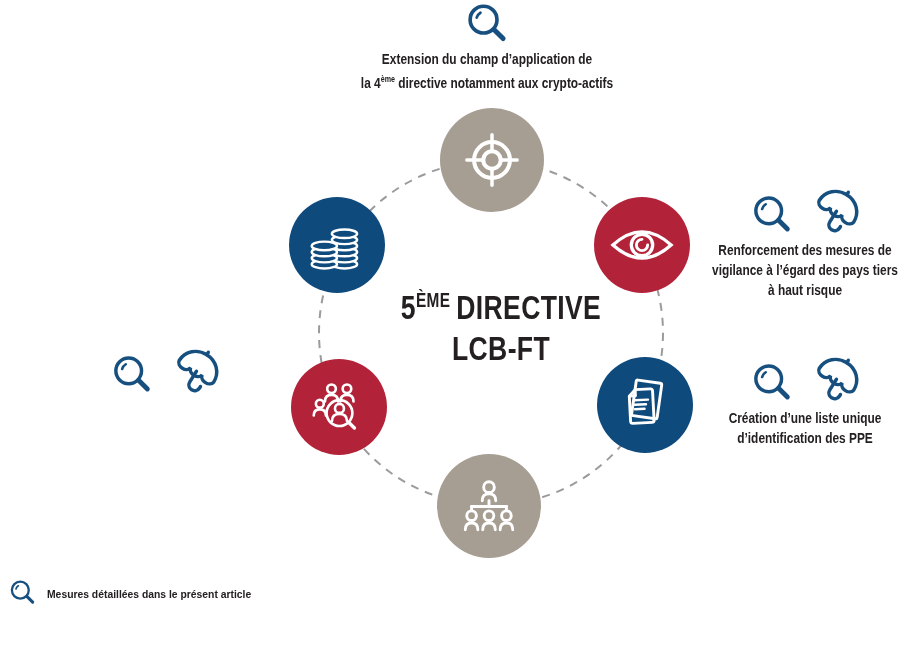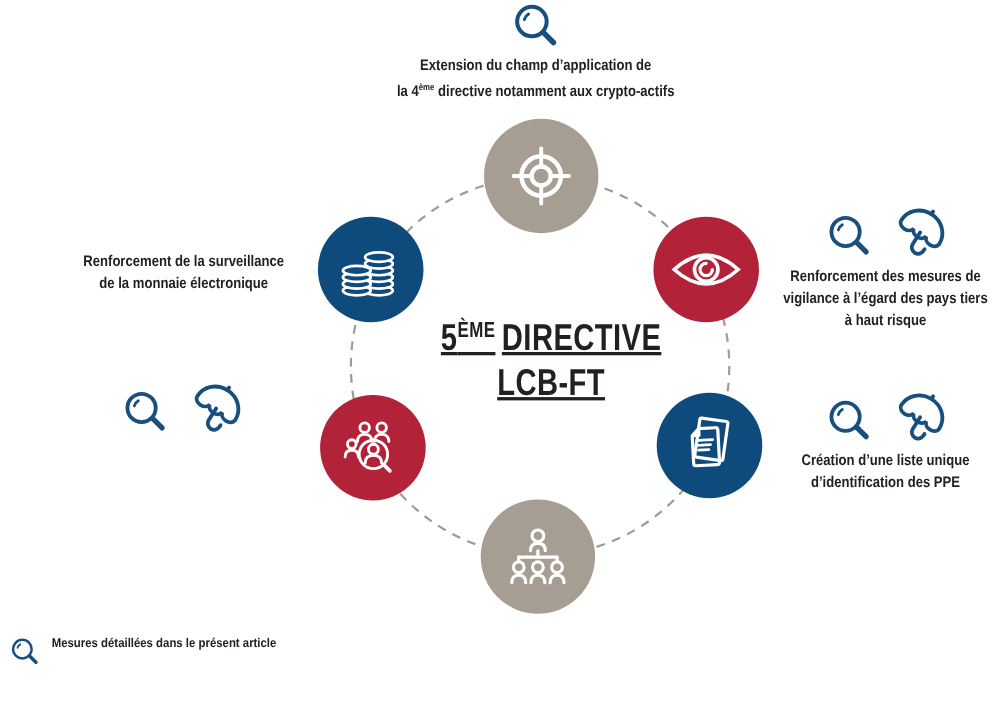--- a/index.html
+++ b/index.html
@@ -15,27 +15,27 @@
   .node svg{color:#fff;display:block;}
   .label{
     position:absolute;text-align:center;color:var(--text);
     font-weight:bold;font-size:14px;line-height:20px;
   }
   .cond{transform:scaleX(.85);transform-origin:50% 50%;}
   .line{white-space:nowrap;}
   .sup{font-size:60%;vertical-align:super;}
   .badges{position:absolute;display:flex;align-items:flex-end;justify-content:center;gap:16px;}
   .badges svg{color:var(--icon-stroke);display:block;}
-  .title{position:absolute;left:331px;top:280px;width:340px;text-align:center;color:var(--text);text-decoration:underline;}
+  .title{position:absolute;left:331px;top:280px;width:340px;text-align:center;color:var(--text);}
   .cond-title{transform:scaleX(.78);transform-origin:50% 50%;}
   .t-line{font-size:34px;font-weight:bold;line-height:41px;white-space:nowrap;letter-spacing:.5px;}
   .t-sup{font-size:58%;vertical-align:super;}
   .t-word{margin-left:.22em;}
   .legend{position:absolute;left:8px;top:579px;display:flex;flex-direction:column;gap:5px;}
-  .legend-row{display:flex;gap:10px;}
+  .legend-row{display:flex;align-items:center;gap:10px;}
   .legend-row svg{color:var(--icon-stroke);display:block;flex:0 0 auto;}
   .legend-text{
     font-size:11.5px;font-weight:bold;color:var(--text);
     transform:scaleX(.9);transform-origin:0 50%;white-space:nowrap;
   }
   .coin{fill:var(--blue);stroke:#fff;stroke-width:2.6;}
   .defs-hidden{position:absolute;width:0;height:0;overflow:hidden;}
 </style>
 </head>
 <body>
@@ -89,26 +89,20 @@
         <g stroke-width="3.6" stroke-linecap="round">
           <path d="M32 6 V22"></path>
             <path d="M32 42 V58"></path>
             <path d="M6 32 H22"></path>
             <path d="M42 32 H58"></path>
         </g>
       </g>
     </svg>
   </div>
 
-  <div class="label" style="left:37px;top:227px;width:260px">
-    <div class="cond">
-      <div class="line">Renforcement de la surveillance</div>
-      <div class="line">de la monnaie électronique</div>
-    </div>
-  </div>
   <div class="node blue" style="left:289px;top:197px;width:96px;height:96px">
     <svg width="58" height="58" viewBox="0 0 62 62">
       <g>
         <ellipse class="coin" cx="39" cy="51.5" rx="13.5" ry="4.6"></ellipse>
         <ellipse class="coin" cx="39" cy="45" rx="13.5" ry="4.6"></ellipse>
         <ellipse class="coin" cx="39" cy="38.5" rx="13.5" ry="4.6"></ellipse>
         <ellipse class="coin" cx="39" cy="32" rx="13.5" ry="4.6"></ellipse>
         <ellipse class="coin" cx="39" cy="25.5" rx="13.5" ry="4.6"></ellipse>
         <ellipse class="coin" cx="39" cy="19" rx="13.5" ry="4.6"></ellipse>
         <ellipse class="coin" cx="17.5" cy="51.5" rx="13.5" ry="4.6"></ellipse>

